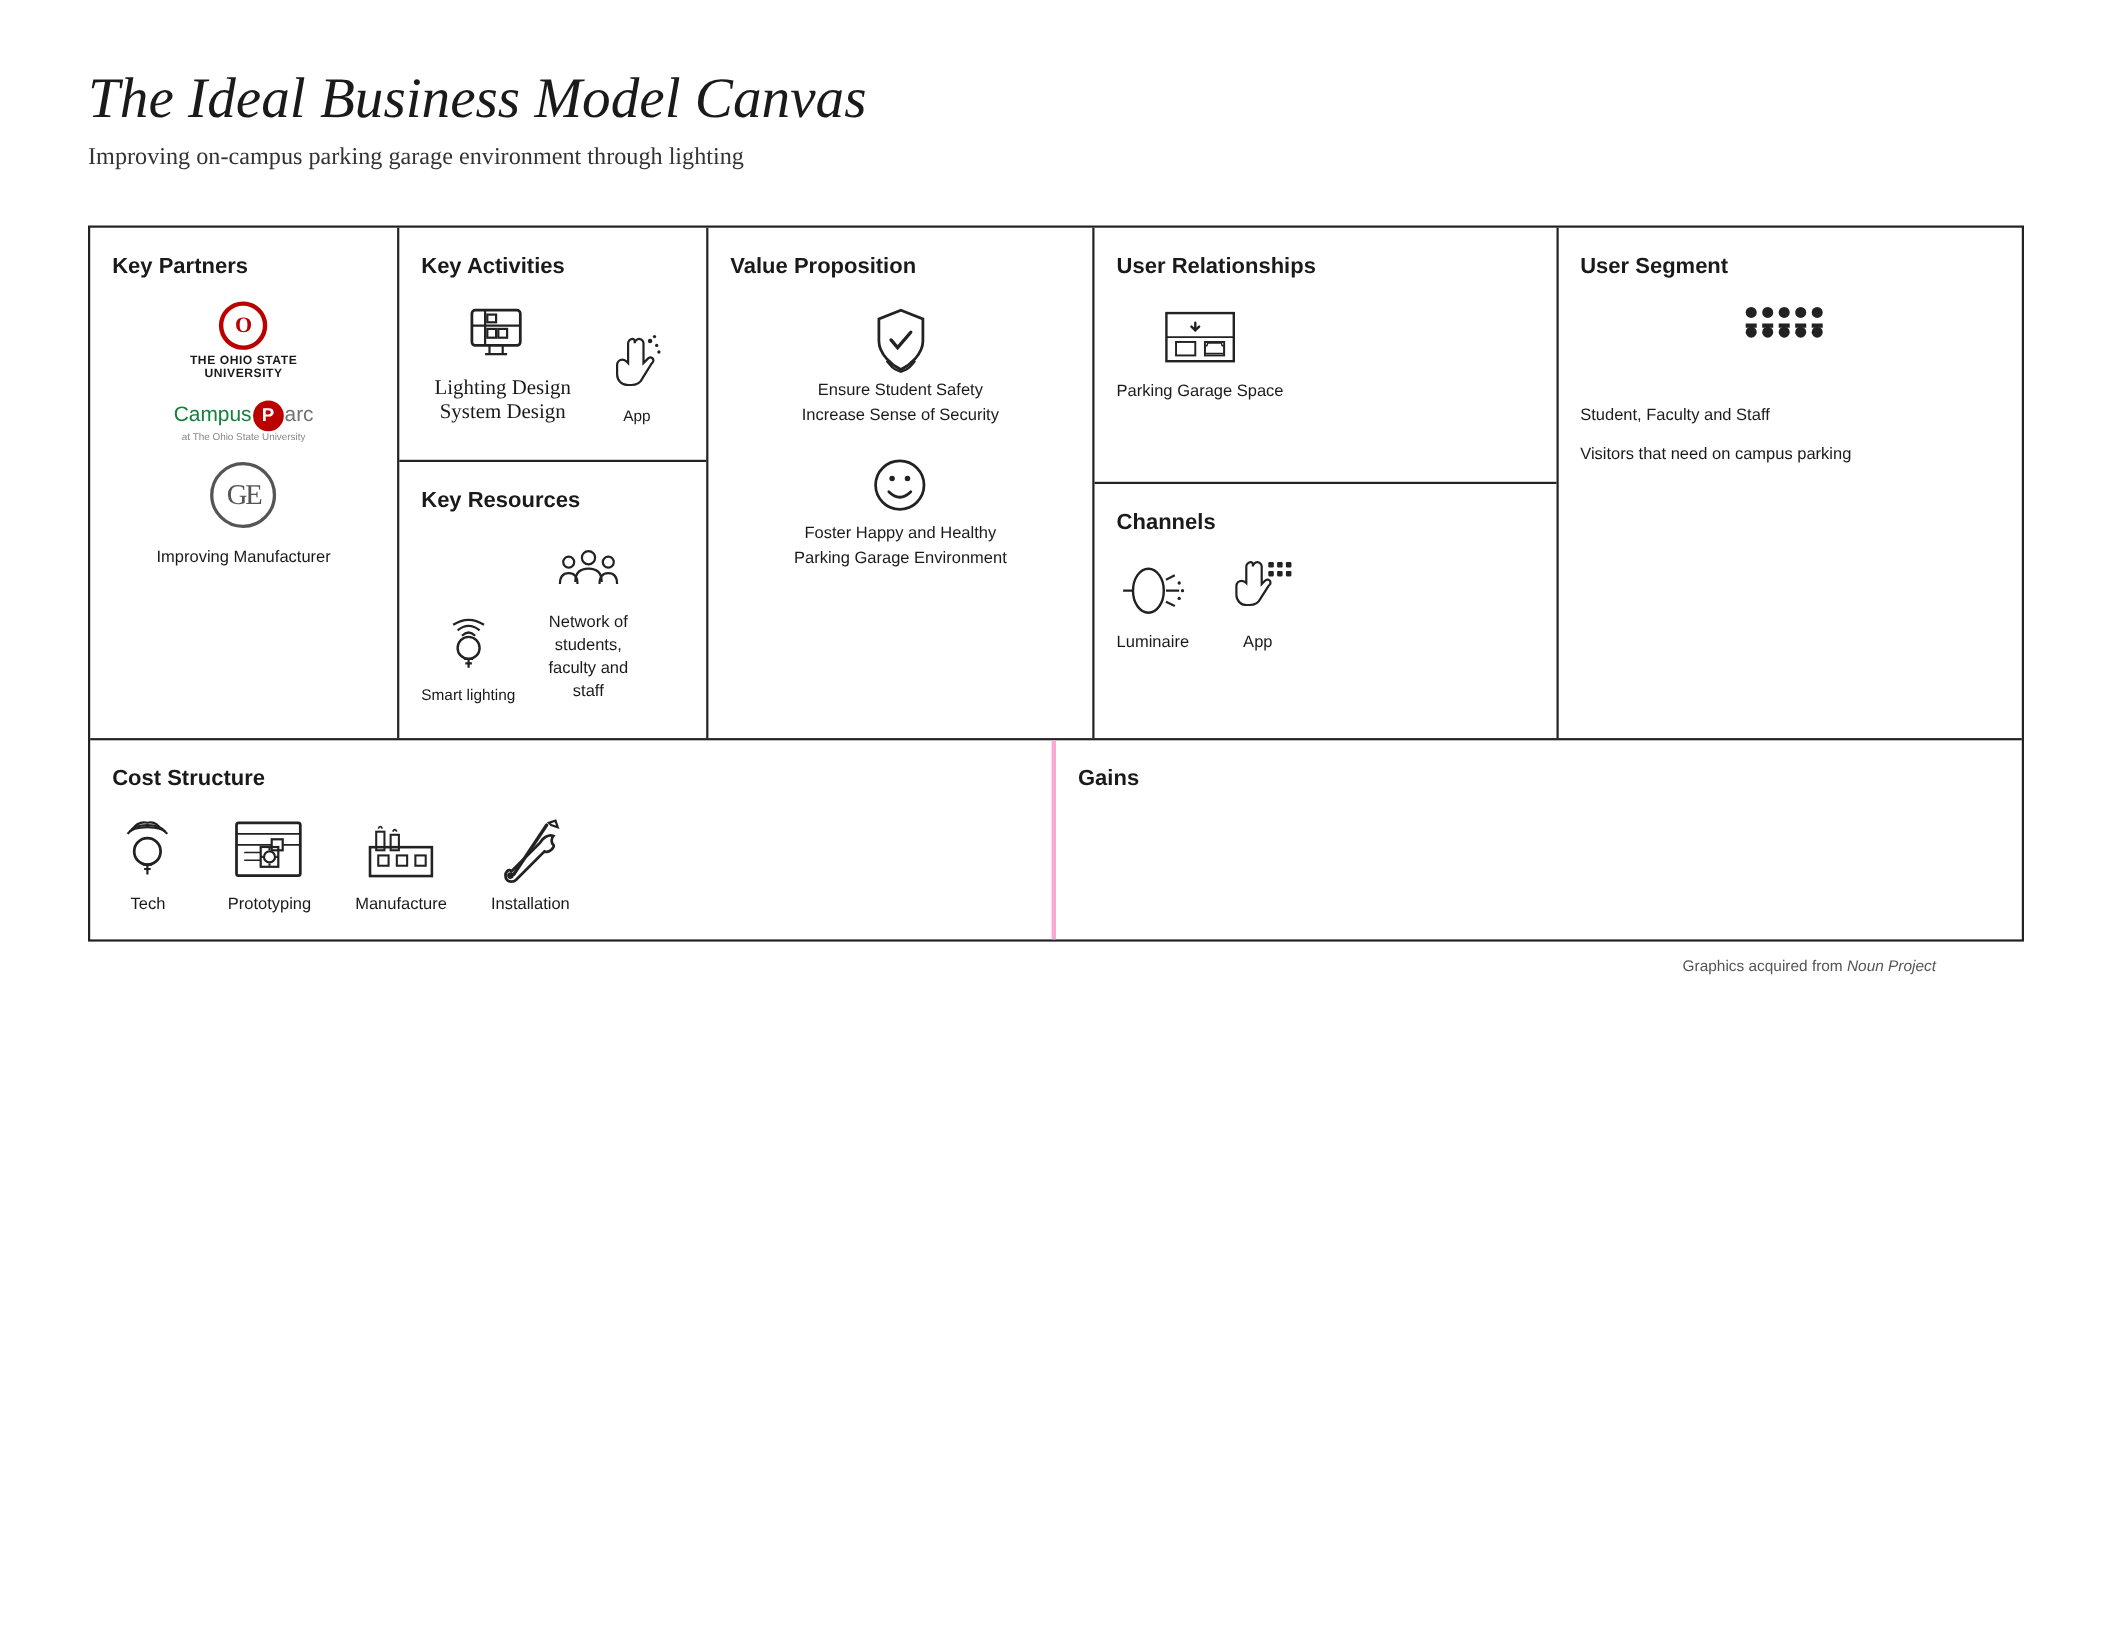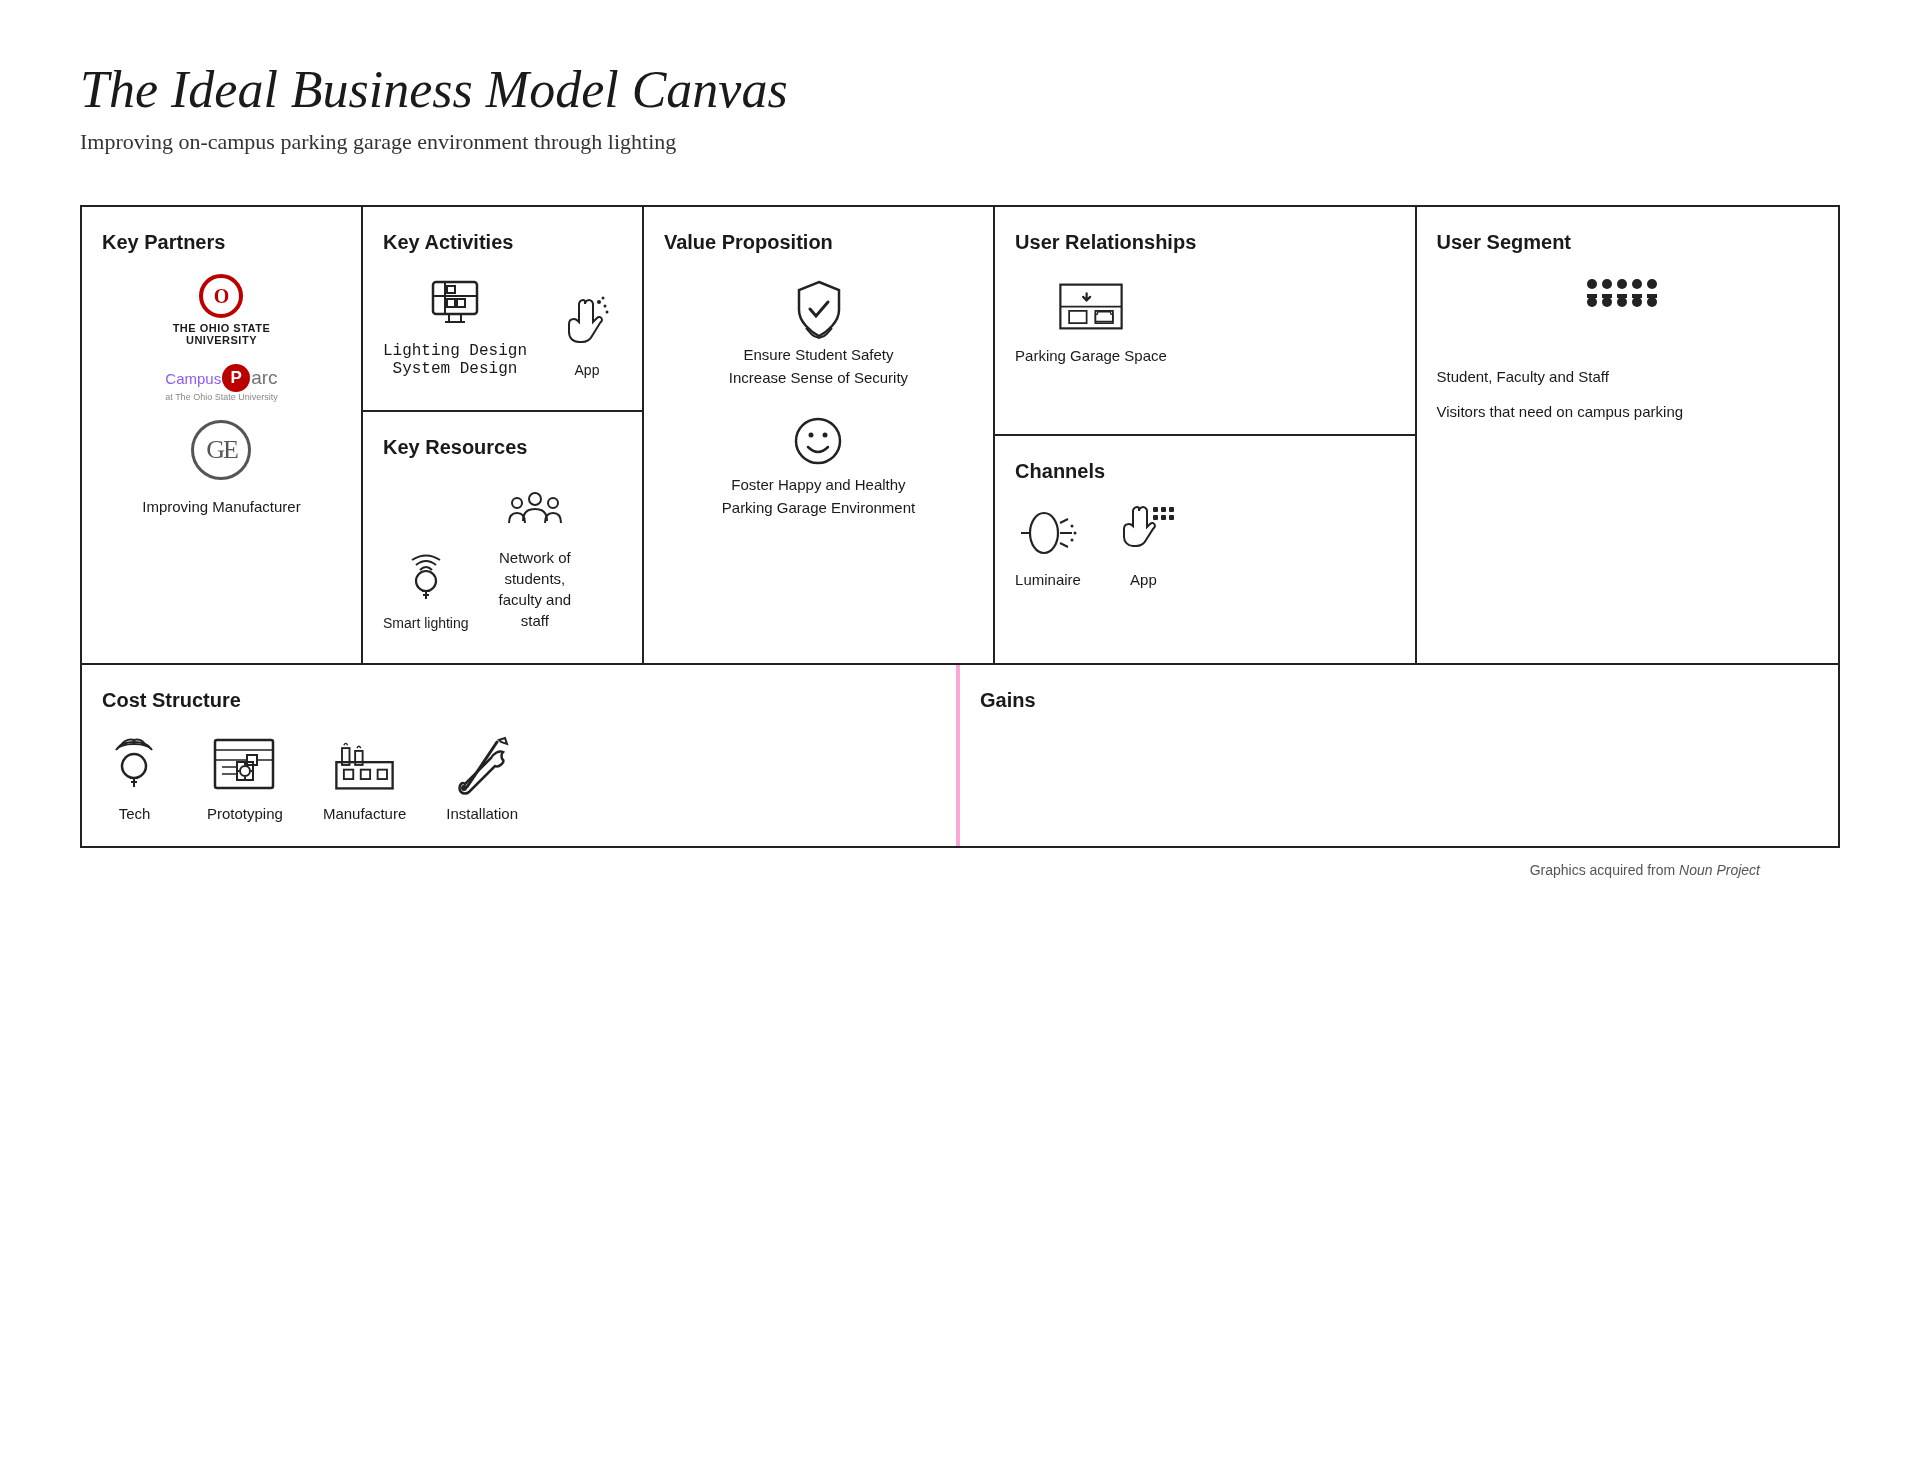--- a/index.html
+++ b/index.html
@@ -215,21 +215,21 @@
     <div class="cell col-key-partners">
       <div class="cell-header">Key Partners</div>
       <div class="partner-logo">
         <div class="ohio-state-logo">
           <div class="osu-circle">O</div>
           <div class="osu-text">THE OHIO STATE<br>UNIVERSITY</div>
         </div>
       </div>
       <div class="partner-logo">
         <div style="display:flex;align-items:center;justify-content:center;gap:1px;">
-          <span style="font-size:15px;color:#8b5cf6;font-family:Arial,sans-serif;">Campus</span>
+          <span style="font-size:19px;color:#15803d;font-family:Arial,sans-serif;">Campus</span>
           <div style="background:#bb0000;border-radius:50%;width:28px;height:28px;display:flex;align-items:center;justify-content:center;color:white;font-size:17px;font-weight:700;font-family:Arial,sans-serif;">P</div>
           <span style="font-size:19px;color:#737373;font-family:Arial,sans-serif;">arc</span>
         </div>
         <div style="font-size:9px;color:#888;text-align:center;font-family:Arial,sans-serif;">at The Ohio State University</div>
       </div>
       <div class="partner-logo">
         <div class="ge-logo">
           <div class="ge-circle">GE</div>
         </div>
       </div>
@@ -247,21 +247,21 @@
               <rect x="8" y="8" width="44" height="32" rx="3" stroke="#222" stroke-width="2.5" fill="none"></rect>
               <line x1="8" y1="22" x2="52" y2="22" stroke="#222" stroke-width="2"></line>
               <line x1="20" y1="8" x2="20" y2="40" stroke="#222" stroke-width="2"></line>
               <rect x="22" y="25" width="8" height="8" stroke="#222" stroke-width="2" fill="none"></rect>
               <rect x="32" y="25" width="8" height="8" stroke="#222" stroke-width="2" fill="none"></rect>
               <rect x="22" y="12" width="8" height="7" stroke="#222" stroke-width="2" fill="none"></rect>
               <line x1="24" y1="40" x2="24" y2="48" stroke="#222" stroke-width="2"></line>
               <line x1="36" y1="40" x2="36" y2="48" stroke="#222" stroke-width="2"></line>
               <line x1="20" y1="48" x2="40" y2="48" stroke="#222" stroke-width="2"></line>
             </svg>
-            <span style="white-space:pre-line;font-size:16px;font-family:Liberation Mono, monospace;text-align:center;">Lighting Design
+            <span style="white-space:pre-line;font-size:19px;font-family:Liberation Serif, serif;text-align:center;margin-left:12px;">Lighting Design
 System Design</span>
           </div>
 
           <div class="icon-item">
             <svg class="icon-svg" viewBox="0 0 60 60" fill="none" xmlns="http://www.w3.org/2000/svg">
 
               <path d="M28 10 C28 8 30 6 32 6 C34 6 36 8 36 10 L36 28 L40 24 C42 22 45 23 45 26 C45 27 44 28 43 29 L35 42 C33 46 29 48 25 48 L22 48 C16 48 12 44 12 38 L12 30 C12 27 14 25 17 25 C18 25 20 26 21 27 L22 28 L22 10 C22 8 24 6 26 6 C27 6 28 7 28 8 Z" stroke="#222" stroke-width="2" fill="none"></path>
 
               <circle cx="42" cy="8" r="2" fill="#222"></circle>
               <circle cx="48" cy="12" r="1.5" fill="#222"></circle>

